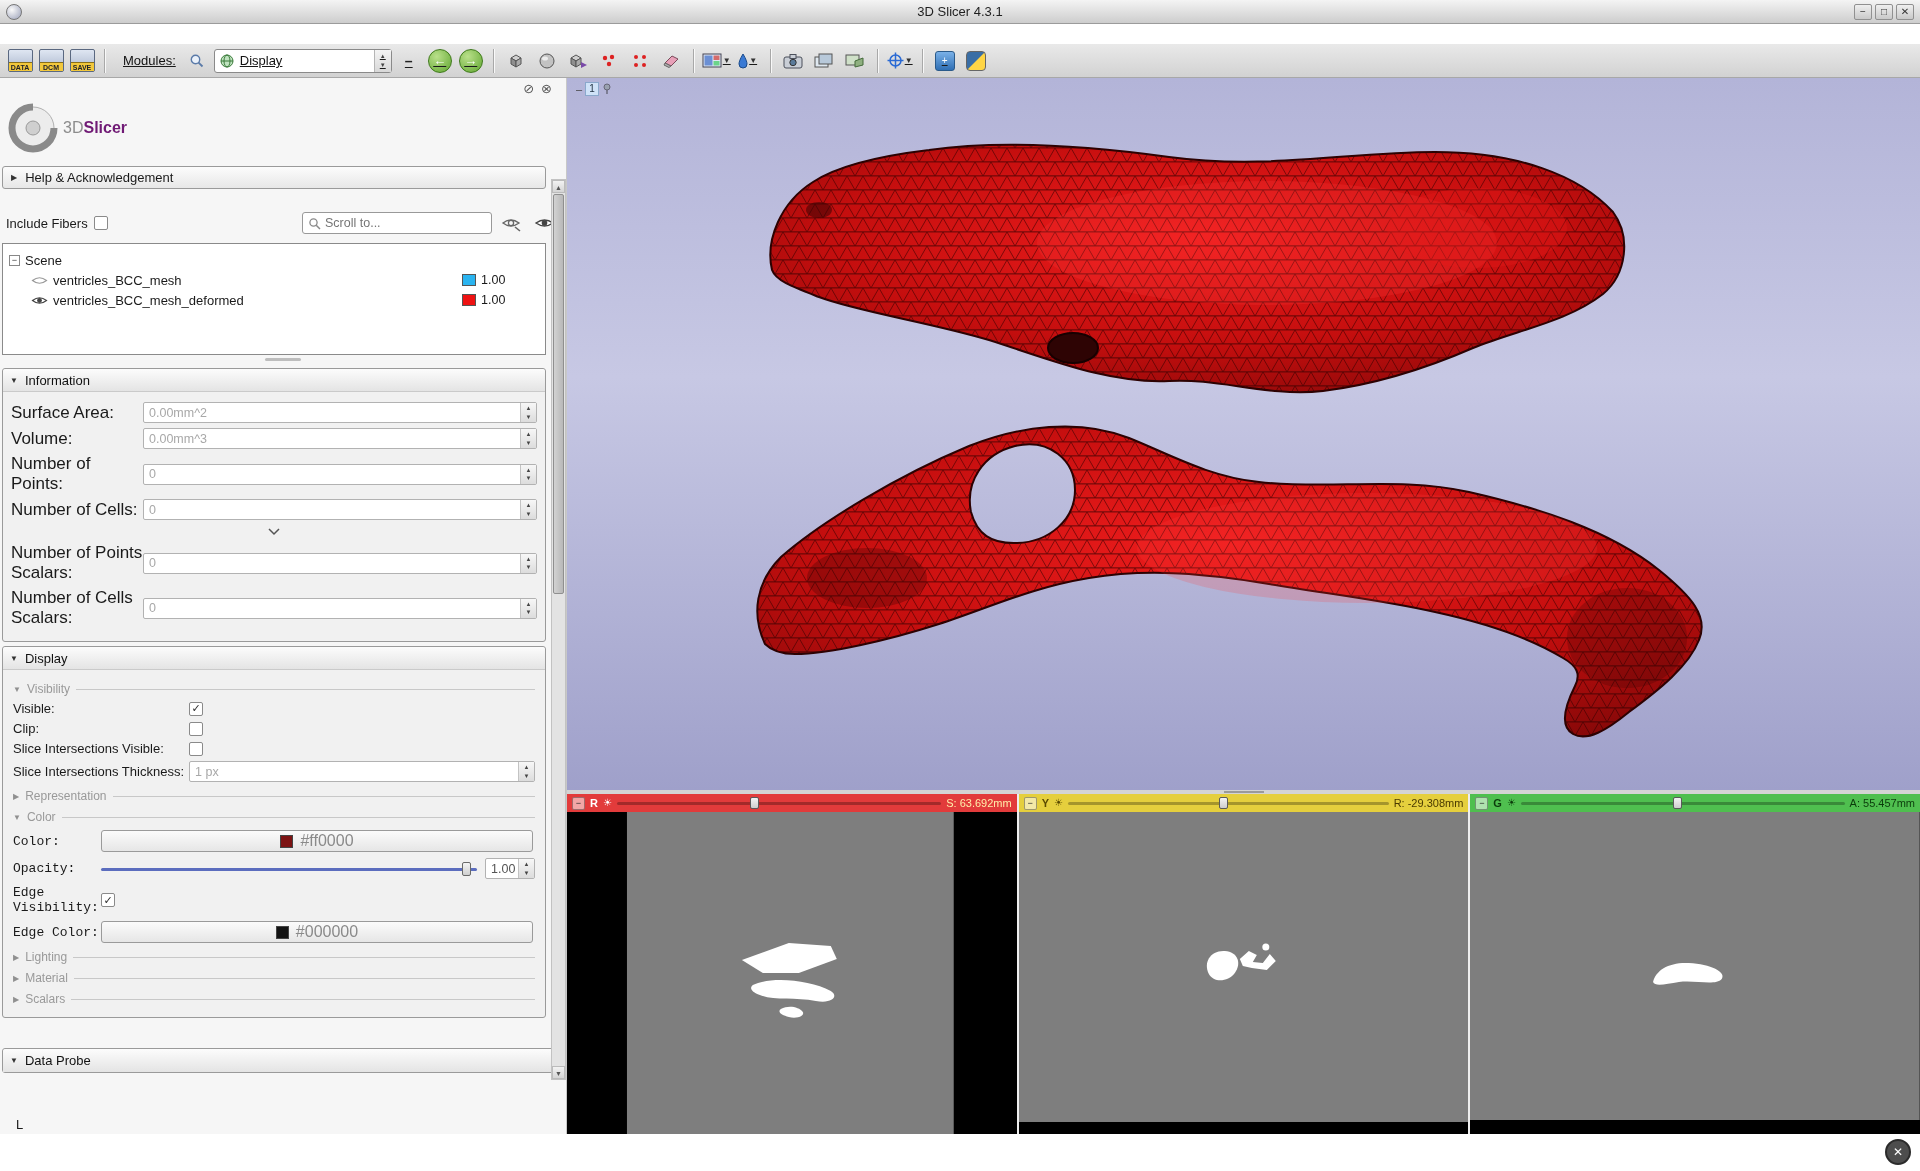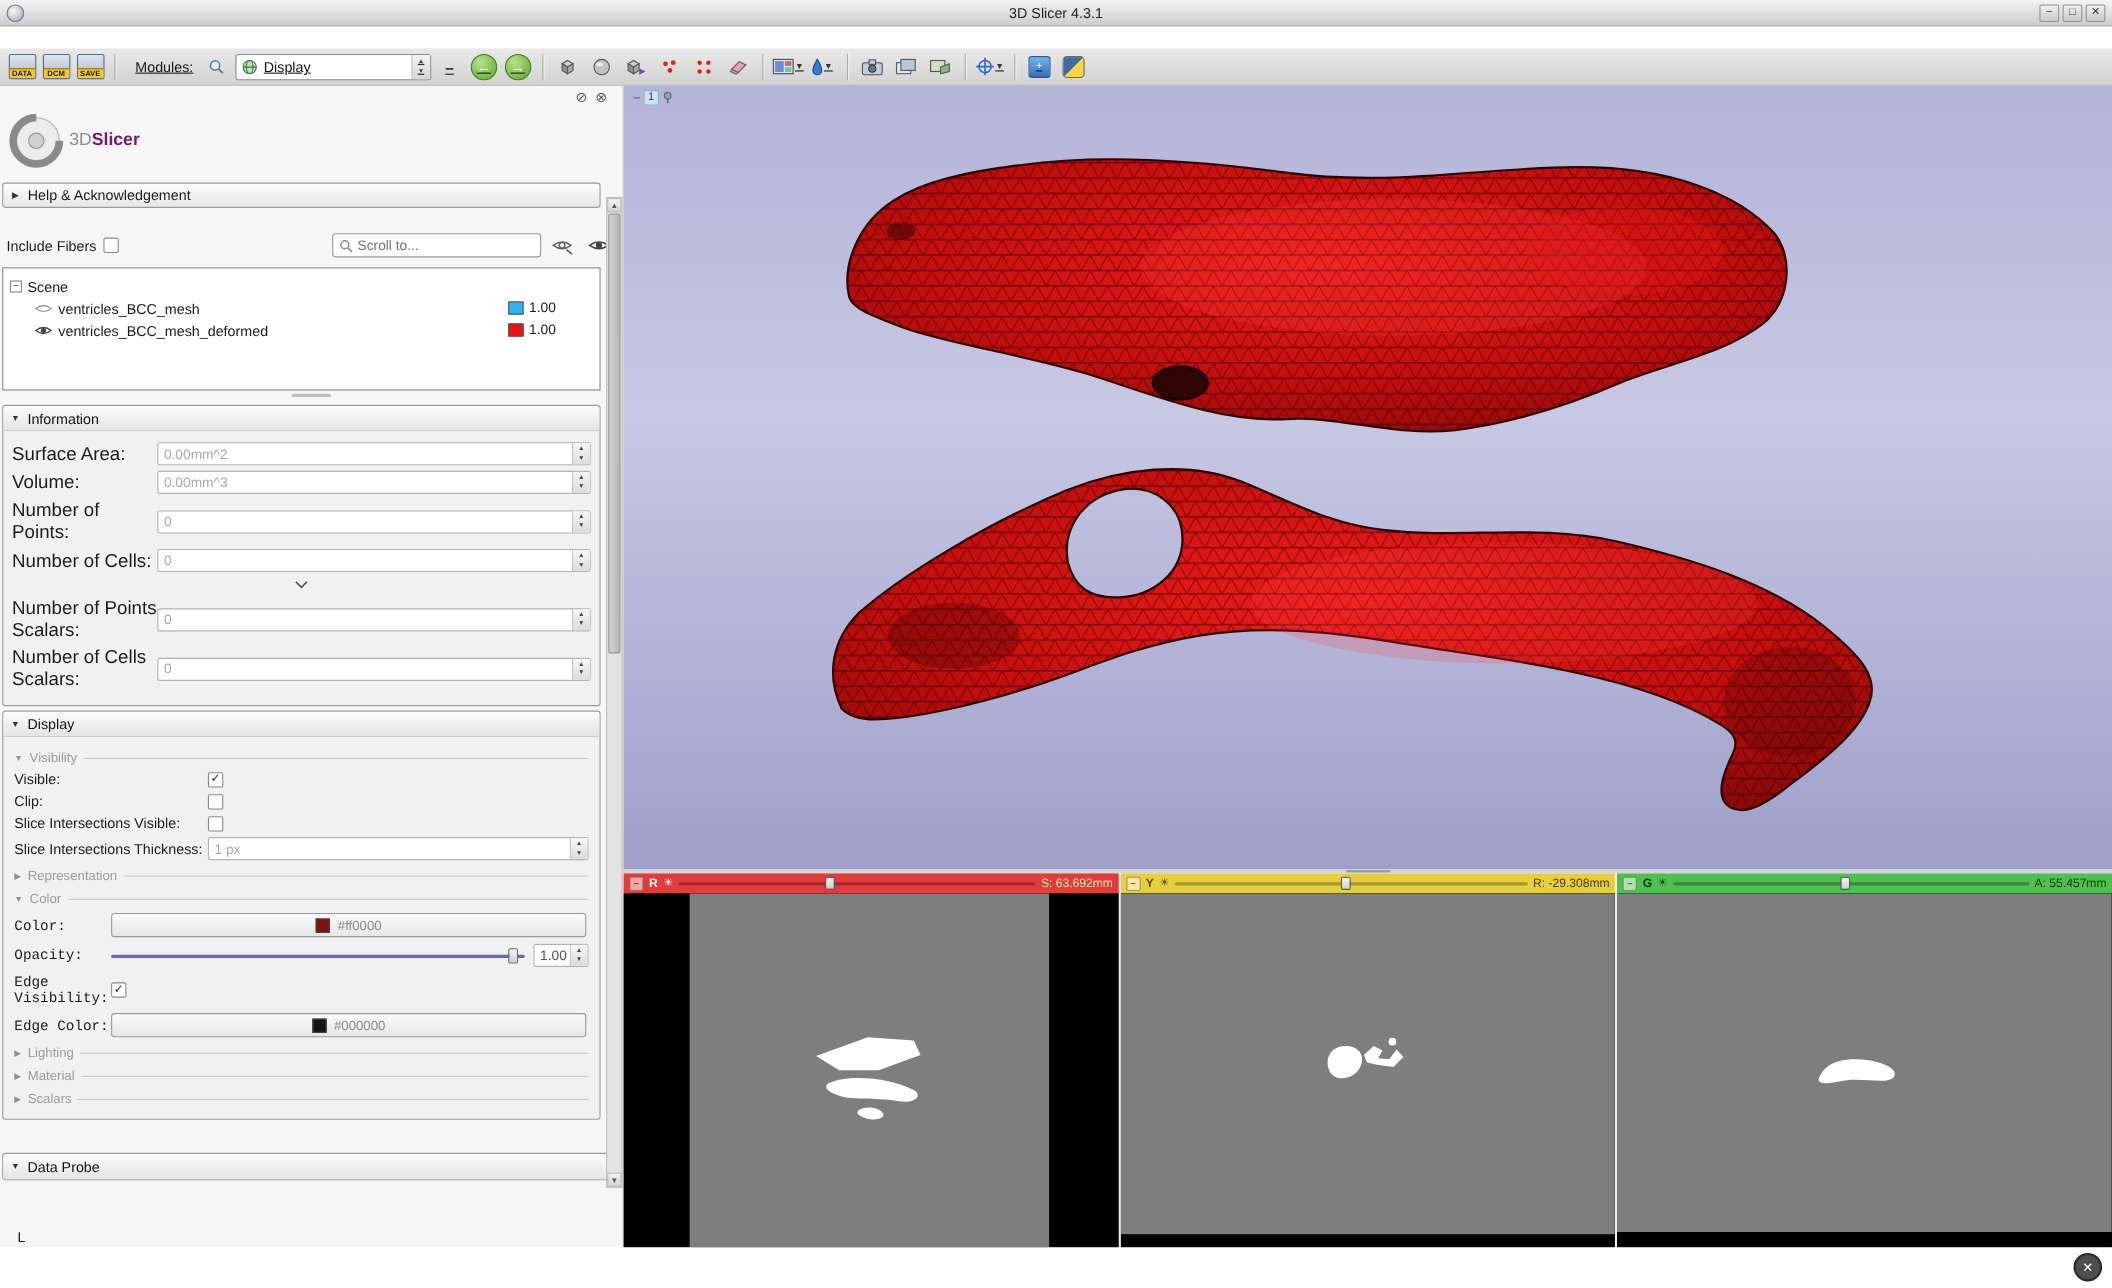--- a/index.html
+++ b/index.html
@@ -73,21 +73,21 @@
 .file-input{width:394px;height:21px;background:#fff;border:1px solid #9a9a9a;border-radius:2px;font-family:inherit;font-size:12.5px;padding:0 4px;color:#333;outline:none;}
 .subhdr{display:flex;align-items:center;gap:6px;margin:7px 4px 3px 4px;color:#999;font-size:12px;}
 .subhdr .rule{flex:1;border-top:1px solid #c8c8c8;}
 .drow{display:flex;align-items:center;margin:5px 4px;font-size:13px;}
 .dlabel{width:176px;}
 .cb{width:14px;height:14px;border:1px solid #8a8a8a;border-radius:2px;background:#fff;display:inline-flex;align-items:center;justify-content:center;}
 .cb i{font-style:normal;font-size:11px;line-height:11px;color:#2a2a2a;}
 .field.grow{flex:1;width:auto;}
 .crow{display:flex;align-items:center;margin:6px 4px;font-size:13px;}
 .clabel{width:88px;font-family:Liberation Mono, monospace;}
-.color-btn{flex:1;height:22px;border:1px solid #9a9a9a;border-radius:3px;background:linear-gradient(#fbfbfb,#e6e6e6);display:flex;align-items:center;justify-content:center;gap:7px;font-size:12px;color:#8a8a8a;margin-right:2px;font-family:inherit;}
+.color-btn{flex:1;height:22px;border:1px solid #9a9a9a;border-radius:3px;background:linear-gradient(#fbfbfb,#e6e6e6);display:flex;align-items:center;justify-content:center;gap:7px;font-size:16px;color:#8a8a8a;margin-right:2px;font-family:inherit;}
 .swatch{width:13px;height:13px;border:1px solid #444;flex:none;}
 .hslider{flex:1;position:relative;height:16px;margin-right:8px;}
 .groove{position:absolute;left:0;right:0;top:7px;height:3px;background:#5b6dbe;border-radius:2px;}
 .shandle{position:absolute;top:1px;width:9px;height:14px;background:linear-gradient(#f5f5f5,#cfcfcf);border:1px solid #6a6a6a;border-radius:2px;}
 .opac-field{width:50px;}
 .gbox.dp{margin-top:30px;margin-right:8px;}
 .lfb{margin:44px 0 0 16px;font-size:13px;}
 .lfb div{height:19px;}
 .vscroll{position:absolute;left:551px;top:101px;width:15px;height:901px;background:#e3e3e3;border:1px solid #c2c2c2;}
 .sarrow{position:absolute;left:0;width:13px;height:13px;text-align:center;font-size:7px;line-height:13px;color:#555;background:linear-gradient(#f2f2f2,#d5d5d5);border:1px solid #bbb;}

